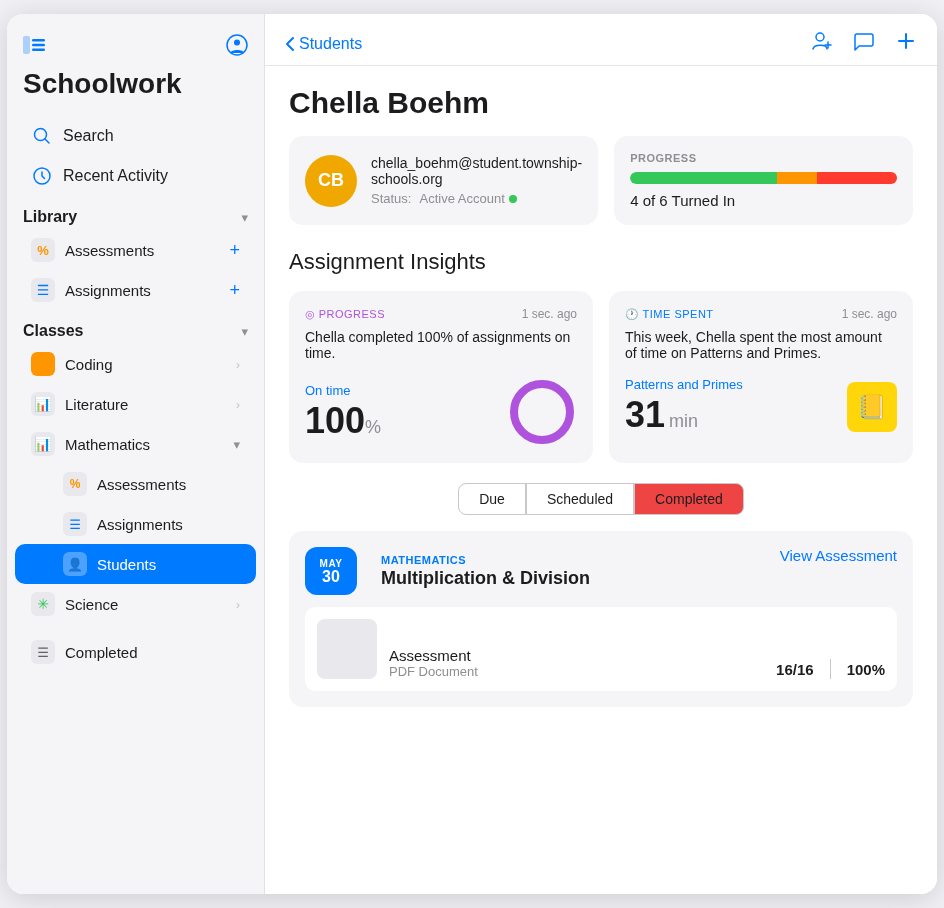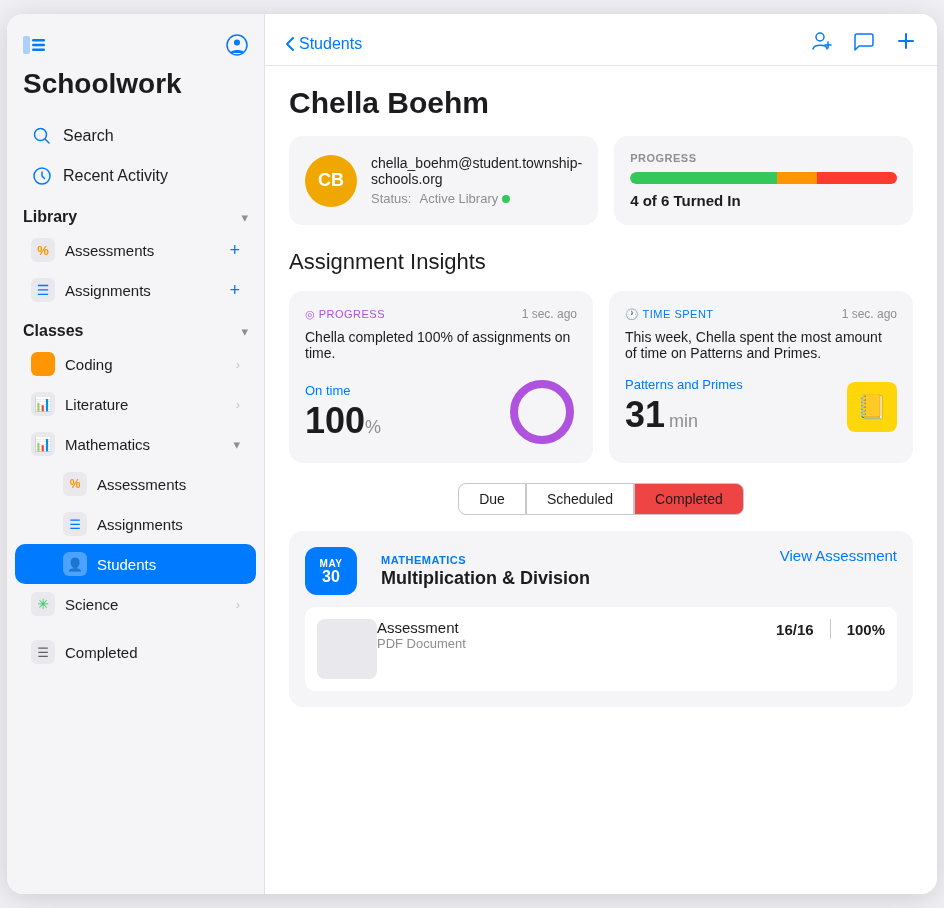--- a/index.html
+++ b/index.html
@@ -257,21 +257,21 @@
       height: 100%;
       background: #ff9500;
     }
     .progress-bar-red {
       height: 100%;
       background: #ff3b30;
     }
     .progress-count {
       font-size: 15px;
       color: #1c1c1e;
-      font-weight: 700;
+      font-weight: 400;
     }
     .section-title-main {
       font-size: 22px;
       font-weight: 400;
       color: #1c1c1e;
       margin-bottom: 16px;
     }
     .insights-row {
       display: flex;
       gap: 16px;
@@ -417,24 +417,25 @@
     .view-assessment-btn {
       background: none;
       border: none;
       color: #007aff;
       font-size: 15px;
       cursor: pointer;
       white-space: nowrap;
     }
     .assignment-item {
       display: flex;
-      align-items: flex-start;
+      align-items: flex-end;
       background: #fff;
       border-radius: 10px;
       padding: 12px;
+      gap: 12px;
     }
     .assignment-thumb {
       width: 60px;
       height: 60px;
       background: #e8e8ed;
       border-radius: 8px;
       overflow: hidden;
       flex-shrink: 0;
       display: flex;
       align-items: center;
@@ -622,21 +623,21 @@
     <div class="main-body">
       <h1 class="student-name">Chella Boehm</h1>
 
       <div class="info-row">
         <div class="student-card">
           <div class="avatar" style="background: rgb(240, 168, 0);">CB</div>
           <div class="student-info">
             <div class="email">chella_boehm@student.township-schools.org</div>
             <div class="status">
               <span>Status:</span>
-              <span style="margin-left:4px;">Active Library</span>
+              <span style="margin-left:4px;">Active Account</span>
               <span class="status-dot"></span>
             </div>
           </div>
         </div>
 
         <div class="progress-card">
           <div class="progress-label">PROGRESS</div>
           <div class="progress-bar-container">
             <div class="progress-bar-green" style="width:55%"></div>
             <div class="progress-bar-orange" style="width:15%"></div>

